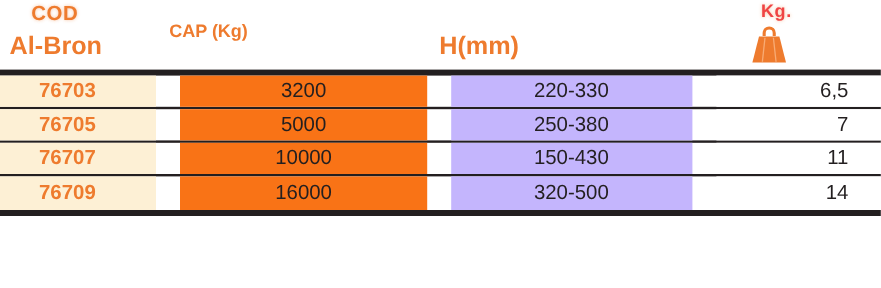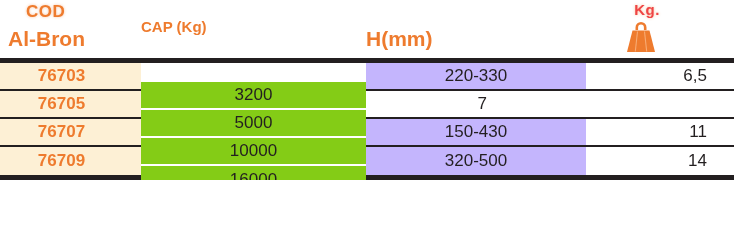--- a/index.html
+++ b/index.html
@@ -94,20 +94,21 @@
     width: 734px;
     border-top: 5px solid #231f20;
     border-bottom: 5px solid #231f20;
     box-sizing: border-box;
   }
   .row {
     display: flex;
     height: 28px;
     border-bottom: 2px solid #231f20;
     box-sizing: border-box;
+    gap: 20px;
   }
   .row:last-child {
     border-bottom: none;
   }
   .cell {
     font-size: 17px;
     color: #231f20;
     display: flex;
     align-items: center;
     box-sizing: border-box;
@@ -116,23 +117,22 @@
   .c-code {
     width: 141px;
     background: #fdf0d5;
     color: #ee7b2e;
     font-weight: bold;
     justify-content: center;
     padding-right: 18px;
   }
   .c-cap {
     width: 225px;
-    background: #84cc16;
+    background: #f97316;
     justify-content: center;
-    margin-top: 19px;
   }
   .c-h {
     width: 220px;
     background: #c4b5fd;
     justify-content: center;
   }
   .c-kg {
     width: 148px;
     background: #ffffff;
     justify-content: flex-end;
@@ -171,20 +171,21 @@
     <div class="row">
       <div class="cell c-code">76703</div>
       <div class="cell c-cap">3200</div>
       <div class="cell c-h">220-330</div>
       <div class="cell c-kg">6,5</div>
     </div>
 
     <div class="row">
       <div class="cell c-code">76705</div>
       <div class="cell c-cap">5000</div>
+      <div class="cell c-h">250-380</div>
       <div class="cell c-kg">7</div>
     </div>
 
     <div class="row">
       <div class="cell c-code">76707</div>
       <div class="cell c-cap">10000</div>
       <div class="cell c-h">150-430</div>
       <div class="cell c-kg">11</div>
     </div>
 

